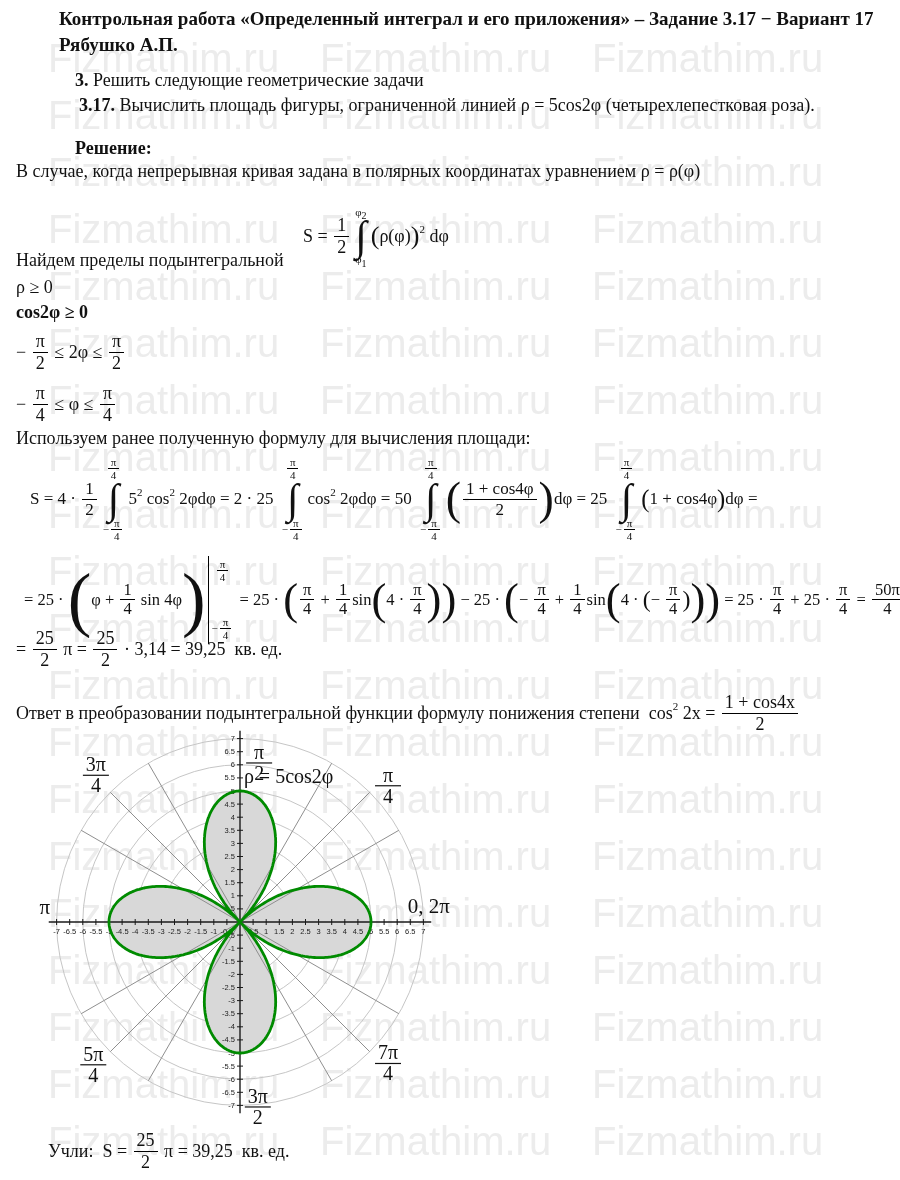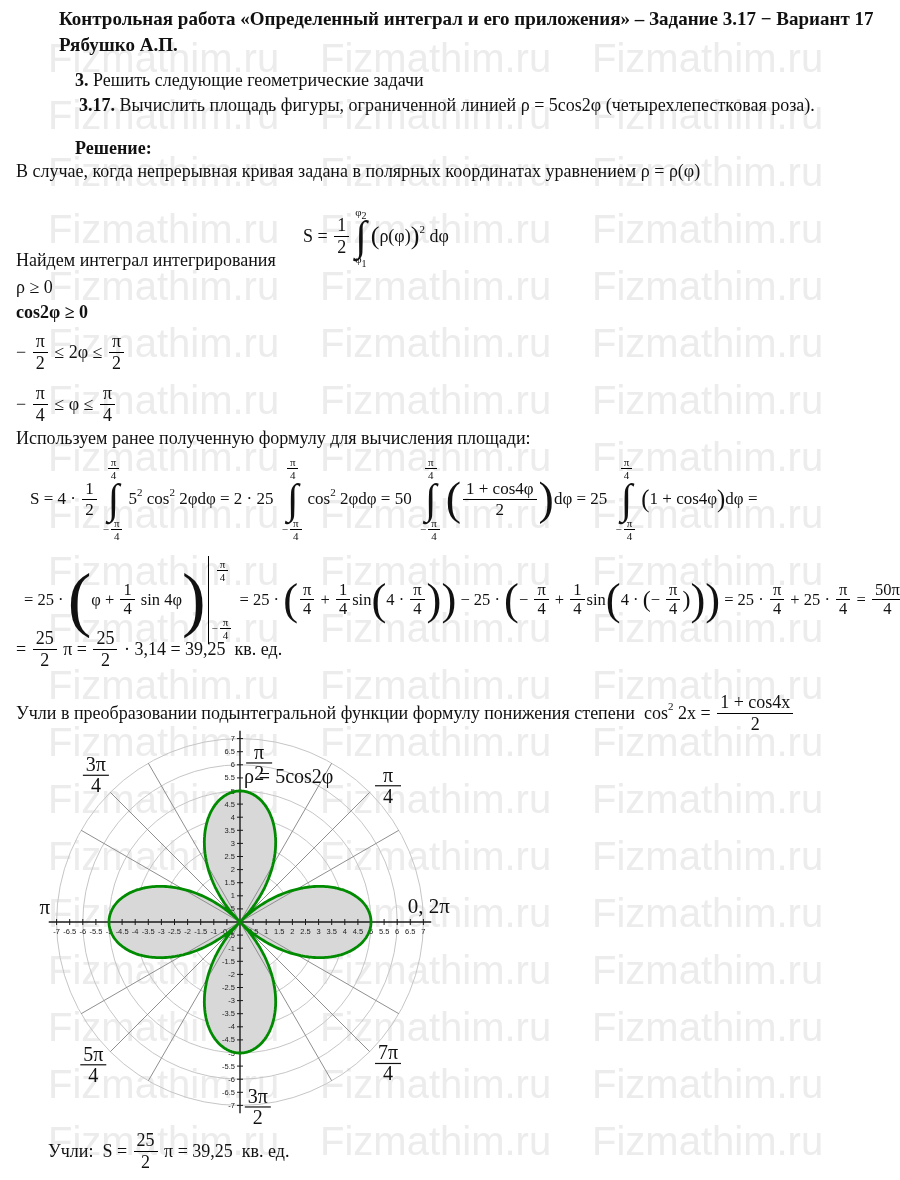--- a/index.html
+++ b/index.html
@@ -112,39 +112,39 @@
     <div class="abs body-text" style="left:75px;top:70px;"><span class="bold">3.</span><span> Решить следующие геометрические задачи</span></div>
 
     <div class="abs body-text" style="left:79px;top:95px;"><span class="bold">3.17.</span><span> Вычислить площадь фигуры, ограниченной линией ρ = 5cos2φ (четырехлепестковая роза).</span></div>
 
     <div class="abs body-text bold" style="left:75px;top:138px;">Решение:</div>
 
     <div class="abs body-text" style="left:16px;top:161px;">В случае, когда непрерывная кривая задана в полярных координатах уравнением ρ = ρ(φ)</div>
 
     <div class="mathline" style="left:303px;top:190px;height:92px;"><span class="mtxt">S = </span><span class="mwrap"><span class="mfrac"><span class="num">1</span><span class="den">2</span></span></span><span class="mint"><span class="ilim"><span class="mtxt">φ</span><span class="msub">2</span></span><span class="iglyph">∫</span><span class="ilim"><span class="mtxt">φ</span><span class="msub">1</span></span></span><span class="mpar s15">(</span><span class="mtxt">ρ(φ)</span><span class="mpar s15">)</span><span class="msup">2</span><span class="mtxt"> dφ</span></div>
 
-    <div class="abs body-text" style="left:16px;top:250px;">Найдем интеграл интегрирования</div>
+    <div class="abs body-text" style="left:16px;top:250px;">Найдем пределы подынтегральной</div>
 
     <div class="abs body-text" style="left:16px;top:277px;">ρ ≥ 0</div>
 
     <div class="abs body-text" style="left:16px;top:302px;font-weight:bold;">cos2φ ≥ 0</div>
 
     <div class="mathline" style="left:16px;top:328px;height:48px;"><span class="mtxt">− </span><span class="mwrap"><span class="mfrac"><span class="num">π</span><span class="den">2</span></span></span><span class="mtxt"> ≤ 2φ ≤ </span><span class="mwrap"><span class="mfrac"><span class="num">π</span><span class="den">2</span></span></span></div>
 
     <div class="mathline" style="left:16px;top:380px;height:48px;"><span class="mtxt">− </span><span class="mwrap"><span class="mfrac"><span class="num">π</span><span class="den">4</span></span></span><span class="mtxt"> ≤ φ ≤ </span><span class="mwrap"><span class="mfrac"><span class="num">π</span><span class="den">4</span></span></span></div>
 
     <div class="abs body-text" style="left:16px;top:428px;">Используем ранее полученную формулу для вычисления площади:</div>
 
     <div class="mathline fs17" style="left:30px;top:450px;height:98px;"><span class="mtxt">S = 4 · </span><span class="mwrap"><span class="mfrac"><span class="num">1</span><span class="den">2</span></span></span><span class="mint"><span class="ilim"><span class="mwrap"><span class="mfrac small"><span class="num">π</span><span class="den">4</span></span></span></span><span class="iglyph">∫</span><span class="ilim"><span class="mtxt">−</span><span class="mwrap"><span class="mfrac small"><span class="num">π</span><span class="den">4</span></span></span></span></span><span class="mtxt">5</span><span class="msup">2</span><span class="mtxt"> cos</span><span class="msup">2</span><span class="mtxt"> 2φdφ = 2 · 25 </span><span class="mint"><span class="ilim"><span class="mwrap"><span class="mfrac small"><span class="num">π</span><span class="den">4</span></span></span></span><span class="iglyph">∫</span><span class="ilim"><span class="mtxt">−</span><span class="mwrap"><span class="mfrac small"><span class="num">π</span><span class="den">4</span></span></span></span></span><span class="mtxt">cos</span><span class="msup">2</span><span class="mtxt"> 2φdφ = 50 </span><span class="mint"><span class="ilim"><span class="mwrap"><span class="mfrac small"><span class="num">π</span><span class="den">4</span></span></span></span><span class="iglyph">∫</span><span class="ilim"><span class="mtxt">−</span><span class="mwrap"><span class="mfrac small"><span class="num">π</span><span class="den">4</span></span></span></span></span><span class="mpar s2">(</span><span class="mwrap"><span class="mfrac"><span class="num">1 + cos4φ</span><span class="den">2</span></span></span><span class="mpar s2">)</span><span class="mtxt">dφ = 25 </span><span class="mint"><span class="ilim"><span class="mwrap"><span class="mfrac small"><span class="num">π</span><span class="den">4</span></span></span></span><span class="iglyph">∫</span><span class="ilim"><span class="mtxt">−</span><span class="mwrap"><span class="mfrac small"><span class="num">π</span><span class="den">4</span></span></span></span></span><span class="mpar s15">(</span><span class="mtxt">1 + cos4φ</span><span class="mpar s15">)</span><span class="mtxt">dφ =</span></div>
 
     <div class="mathline fs165" style="left:24px;top:552px;height:95px;"><span class="mtxt">= 25 · </span><span class="mpar s3">(</span><span class="mtxt">φ + </span><span class="mwrap"><span class="mfrac"><span class="num">1</span><span class="den">4</span></span></span><span class="mtxt"> sin 4φ</span><span class="mpar s3">)</span><span class="meval"><span class="ebar"></span><span class="elims"><span class="ilim"><span class="mwrap"><span class="mfrac small"><span class="num">π</span><span class="den">4</span></span></span></span><span class="ilim"><span class="mtxt">−</span><span class="mwrap"><span class="mfrac small"><span class="num">π</span><span class="den">4</span></span></span></span></span></span><span class="mtxt"> = 25 · </span><span class="mpar s2">(</span><span class="mwrap"><span class="mfrac"><span class="num">π</span><span class="den">4</span></span></span><span class="mtxt"> + </span><span class="mwrap"><span class="mfrac"><span class="num">1</span><span class="den">4</span></span></span><span class="mtxt">sin</span><span class="mpar s2">(</span><span class="mtxt">4 · </span><span class="mwrap"><span class="mfrac"><span class="num">π</span><span class="den">4</span></span></span><span class="mpar s2">)</span><span class="mpar s2">)</span><span class="mtxt"> − 25 · </span><span class="mpar s2">(</span><span class="mtxt">− </span><span class="mwrap"><span class="mfrac"><span class="num">π</span><span class="den">4</span></span></span><span class="mtxt"> + </span><span class="mwrap"><span class="mfrac"><span class="num">1</span><span class="den">4</span></span></span><span class="mtxt">sin</span><span class="mpar s2">(</span><span class="mtxt">4 · </span><span class="mpar s15">(</span><span class="mtxt">− </span><span class="mwrap"><span class="mfrac"><span class="num">π</span><span class="den">4</span></span></span><span class="mpar s15">)</span><span class="mpar s2">)</span><span class="mpar s2">)</span><span class="mtxt"> = 25 · </span><span class="mwrap"><span class="mfrac"><span class="num">π</span><span class="den">4</span></span></span><span class="mtxt"> + 25 · </span><span class="mwrap"><span class="mfrac"><span class="num">π</span><span class="den">4</span></span></span><span class="mtxt"> = </span><span class="mwrap"><span class="mfrac"><span class="num">50π</span><span class="den">4</span></span></span></div>
 
     <div class="mathline" style="left:16px;top:622px;height:54px;"><span class="mtxt">= </span><span class="mwrap"><span class="mfrac"><span class="num">25</span><span class="den">2</span></span></span><span class="mtxt"> π = </span><span class="mwrap"><span class="mfrac"><span class="num">25</span><span class="den">2</span></span></span><span class="mtxt"> · 3,14 = 39,25  кв. ед.</span></div>
 
-    <div class="mathline" style="left:16px;top:686px;height:54px;"><span class="mtxt">Учли в преобразовании подынтегральной функции формулу понижения степени  cos</span><span class="msup">2</span><span class="mtxt"> 2x = </span><span class="mwrap"><span class="mfrac"><span class="num">1 + cos4x</span><span class="den">2</span></span></span></div>
+    <div class="mathline" style="left:16px;top:686px;height:54px;"><span class="mtxt">Ответ в преобразовании подынтегральной функции формулу понижения степени  cos</span><span class="msup">2</span><span class="mtxt"> 2x = </span><span class="mwrap"><span class="mfrac"><span class="num">1 + cos4x</span><span class="den">2</span></span></span></div>
 
     <svg id="plot" class="abs" style="left:8px;top:722px;" width="470" height="412" viewBox="0 0 470 412">
         <circle cx="232" cy="200" r="26.2" fill="none" stroke="#c6c6c6" stroke-width="1"></circle>
         <circle cx="232" cy="200" r="52.4" fill="none" stroke="#c6c6c6" stroke-width="1"></circle>
         <circle cx="232" cy="200" r="78.6" fill="none" stroke="#c6c6c6" stroke-width="1"></circle>
         <circle cx="232" cy="200" r="104.8" fill="none" stroke="#c6c6c6" stroke-width="1"></circle>
         <circle cx="232" cy="200" r="131.0" fill="none" stroke="#c6c6c6" stroke-width="1"></circle>
         <circle cx="232" cy="200" r="157.2" fill="none" stroke="#c6c6c6" stroke-width="1"></circle>
         <circle cx="232" cy="200" r="183.4" fill="none" stroke="#c6c6c6" stroke-width="1"></circle>
         <polygon points="363.0,200.0 363.0,198.9 362.9,197.7 362.8,196.6 362.6,195.4 362.4,194.3 362.1,193.2 361.8,192.1 361.4,191.0 361.0,189.8 360.5,188.8 360.0,187.7 359.4,186.6 358.8,185.6 358.2,184.5 357.5,183.5 356.7,182.5 355.9,181.5 355.1,180.5 354.2,179.6 353.2,178.6 352.3,177.7 351.2,176.8 350.2,176.0 349.1,175.1 347.9,174.3 346.7,173.5 345.5,172.8 344.2,172.0 342.9,171.3 341.6,170.6 340.2,170.0 338.8,169.4 337.3,168.8 335.9,168.2 334.3,167.7 332.8,167.3 331.2,166.8 329.6,166.4 328.0,166.0 326.3,165.7 324.6,165.4 322.9,165.1 321.1,164.9 319.4,164.7 317.6,164.6 315.8,164.4 313.9,164.4 312.1,164.3 310.2,164.4 308.3,164.4 306.4,164.5 304.5,164.6 302.6,164.8 300.6,165.0 298.6,165.3 296.7,165.6 294.7,166.0 292.7,166.3 290.7,166.8 288.7,167.3 286.7,167.8 284.7,168.3 282.7,168.9 280.7,169.6 278.7,170.3 276.7,171.0 274.7,171.7 272.7,172.6 270.7,173.4 268.7,174.3 266.7,175.2 264.8,176.2 262.8,177.2 260.8,178.3 258.9,179.4 257.0,180.5 255.1,181.7 253.2,182.9 251.3,184.1 249.4,185.4 247.6,186.7 245.8,188.0 244.0,189.4 242.2,190.8 240.4,192.3 238.7,193.8 237.0,195.3 235.3,196.8 233.6,198.4 232.0,200.0 230.4,201.6 228.8,203.3 227.3,205.0 225.8,206.7 224.3,208.4 222.8,210.2 221.4,212.0 220.0,213.8 218.7,215.6 217.4,217.4 216.1,219.3 214.9,221.2 213.7,223.1 212.5,225.0 211.4,226.9 210.3,228.8 209.2,230.8 208.2,232.8 207.2,234.7 206.3,236.7 205.4,238.7 204.6,240.7 203.7,242.7 203.0,244.7 202.3,246.7 201.6,248.7 200.9,250.7 200.3,252.7 199.8,254.7 199.3,256.7 198.8,258.7 198.3,260.7 198.0,262.7 197.6,264.7 197.3,266.6 197.0,268.6 196.8,270.6 196.6,272.5 196.5,274.4 196.4,276.3 196.4,278.2 196.3,280.1 196.4,281.9 196.4,283.8 196.6,285.6 196.7,287.4 196.9,289.1 197.1,290.9 197.4,292.6 197.7,294.3 198.0,296.0 198.4,297.6 198.8,299.2 199.3,300.8 199.7,302.3 200.2,303.9 200.8,305.3 201.4,306.8 202.0,308.2 202.6,309.6 203.3,310.9 204.0,312.2 204.8,313.5 205.5,314.7 206.3,315.9 207.1,317.1 208.0,318.2 208.8,319.2 209.7,320.3 210.6,321.2 211.6,322.2 212.5,323.1 213.5,323.9 214.5,324.7 215.5,325.5 216.5,326.2 217.6,326.8 218.6,327.4 219.7,328.0 220.8,328.5 221.8,329.0 223.0,329.4 224.1,329.8 225.2,330.1 226.3,330.4 227.4,330.6 228.6,330.8 229.7,330.9 230.9,331.0 232.0,331.0 233.1,331.0 234.3,330.9 235.4,330.8 236.6,330.6 237.7,330.4 238.8,330.1 239.9,329.8 241.0,329.4 242.2,329.0 243.2,328.5 244.3,328.0 245.4,327.4 246.4,326.8 247.5,326.2 248.5,325.5 249.5,324.7 250.5,323.9 251.5,323.1 252.4,322.2 253.4,321.2 254.3,320.3 255.2,319.2 256.0,318.2 256.9,317.1 257.7,315.9 258.5,314.7 259.2,313.5 260.0,312.2 260.7,310.9 261.4,309.6 262.0,308.2 262.6,306.8 263.2,305.3 263.8,303.9 264.3,302.3 264.8,300.8 265.2,299.2 265.6,297.6 266.0,296.0 266.3,294.3 266.6,292.6 266.9,290.9 267.1,289.1 267.3,287.4 267.4,285.6 267.6,283.8 267.6,281.9 267.7,280.1 267.6,278.2 267.6,276.3 267.5,274.4 267.4,272.5 267.2,270.6 267.0,268.6 266.7,266.6 266.4,264.7 266.0,262.7 265.7,260.7 265.2,258.7 264.8,256.7 264.2,254.7 263.7,252.7 263.1,250.7 262.4,248.7 261.7,246.7 261.0,244.7 260.3,242.7 259.4,240.7 258.6,238.7 257.7,236.7 256.8,234.7 255.8,232.8 254.8,230.8 253.7,228.8 252.6,226.9 251.5,225.0 250.3,223.1 249.1,221.2 247.9,219.3 246.6,217.4 245.3,215.6 244.0,213.8 242.6,212.0 241.2,210.2 239.7,208.4 238.2,206.7 236.7,205.0 235.2,203.3 233.6,201.6 232.0,200.0 230.4,198.4 228.7,196.8 227.0,195.3 225.3,193.8 223.6,192.3 221.8,190.8 220.0,189.4 218.2,188.0 216.4,186.7 214.6,185.4 212.7,184.1 210.8,182.9 208.9,181.7 207.0,180.5 205.1,179.4 203.2,178.3 201.2,177.2 199.3,176.2 197.3,175.2 195.3,174.3 193.3,173.4 191.3,172.6 189.3,171.7 187.3,171.0 185.3,170.3 183.3,169.6 181.3,168.9 179.3,168.3 177.3,167.8 175.3,167.3 173.3,166.8 171.3,166.3 169.3,166.0 167.3,165.6 165.4,165.3 163.4,165.0 161.4,164.8 159.5,164.6 157.6,164.5 155.7,164.4 153.8,164.4 151.9,164.3 150.1,164.4 148.2,164.4 146.4,164.6 144.6,164.7 142.9,164.9 141.1,165.1 139.4,165.4 137.7,165.7 136.0,166.0 134.4,166.4 132.8,166.8 131.2,167.3 129.7,167.7 128.1,168.2 126.7,168.8 125.2,169.4 123.8,170.0 122.4,170.6 121.1,171.3 119.8,172.0 118.5,172.8 117.3,173.5 116.1,174.3 114.9,175.1 113.8,176.0 112.8,176.8 111.7,177.7 110.8,178.6 109.8,179.6 108.9,180.5 108.1,181.5 107.3,182.5 106.5,183.5 105.8,184.5 105.2,185.6 104.6,186.6 104.0,187.7 103.5,188.8 103.0,189.8 102.6,191.0 102.2,192.1 101.9,193.2 101.6,194.3 101.4,195.4 101.2,196.6 101.1,197.7 101.0,198.9 101.0,200.0 101.0,201.1 101.1,202.3 101.2,203.4 101.4,204.6 101.6,205.7 101.9,206.8 102.2,207.9 102.6,209.0 103.0,210.2 103.5,211.2 104.0,212.3 104.6,213.4 105.2,214.4 105.8,215.5 106.5,216.5 107.3,217.5 108.1,218.5 108.9,219.5 109.8,220.4 110.8,221.4 111.7,222.3 112.8,223.2 113.8,224.0 114.9,224.9 116.1,225.7 117.3,226.5 118.5,227.2 119.8,228.0 121.1,228.7 122.4,229.4 123.8,230.0 125.2,230.6 126.7,231.2 128.1,231.8 129.7,232.3 131.2,232.8 132.8,233.2 134.4,233.6 136.0,234.0 137.7,234.3 139.4,234.6 141.1,234.9 142.9,235.1 144.6,235.3 146.4,235.4 148.2,235.6 150.1,235.6 151.9,235.7 153.8,235.6 155.7,235.6 157.6,235.5 159.5,235.4 161.4,235.2 163.4,235.0 165.4,234.7 167.3,234.4 169.3,234.0 171.3,233.7 173.3,233.2 175.3,232.8 177.3,232.2 179.3,231.7 181.3,231.1 183.3,230.4 185.3,229.7 187.3,229.0 189.3,228.3 191.3,227.4 193.3,226.6 195.3,225.7 197.3,224.8 199.2,223.8 201.2,222.8 203.2,221.7 205.1,220.6 207.0,219.5 208.9,218.3 210.8,217.1 212.7,215.9 214.6,214.6 216.4,213.3 218.2,212.0 220.0,210.6 221.8,209.2 223.6,207.7 225.3,206.2 227.0,204.7 228.7,203.2 230.4,201.6 232.0,200.0 233.6,198.4 235.2,196.7 236.7,195.0 238.2,193.3 239.7,191.6 241.2,189.8 242.6,188.0 244.0,186.2 245.3,184.4 246.6,182.6 247.9,180.7 249.1,178.8 250.3,176.9 251.5,175.0 252.6,173.1 253.7,171.2 254.8,169.2 255.8,167.3 256.8,165.3 257.7,163.3 258.6,161.3 259.4,159.3 260.3,157.3 261.0,155.3 261.7,153.3 262.4,151.3 263.1,149.3 263.7,147.3 264.2,145.3 264.8,143.3 265.2,141.3 265.7,139.3 266.0,137.3 266.4,135.3 266.7,133.4 267.0,131.4 267.2,129.4 267.4,127.5 267.5,125.6 267.6,123.7 267.6,121.8 267.7,119.9 267.6,118.1 267.6,116.2 267.4,114.4 267.3,112.6 267.1,110.9 266.9,109.1 266.6,107.4 266.3,105.7 266.0,104.0 265.6,102.4 265.2,100.8 264.8,99.2 264.3,97.7 263.8,96.1 263.2,94.7 262.6,93.2 262.0,91.8 261.4,90.4 260.7,89.1 260.0,87.8 259.2,86.5 258.5,85.3 257.7,84.1 256.9,82.9 256.0,81.8 255.2,80.8 254.3,79.7 253.4,78.8 252.4,77.8 251.5,76.9 250.5,76.1 249.5,75.3 248.5,74.5 247.5,73.8 246.4,73.2 245.4,72.6 244.3,72.0 243.2,71.5 242.2,71.0 241.0,70.6 239.9,70.2 238.8,69.9 237.7,69.6 236.6,69.4 235.4,69.2 234.3,69.1 233.1,69.0 232.0,69.0 230.9,69.0 229.7,69.1 228.6,69.2 227.4,69.4 226.3,69.6 225.2,69.9 224.1,70.2 223.0,70.6 221.8,71.0 220.8,71.5 219.7,72.0 218.6,72.6 217.6,73.2 216.5,73.8 215.5,74.5 214.5,75.3 213.5,76.1 212.5,76.9 211.6,77.8 210.6,78.8 209.7,79.7 208.8,80.8 208.0,81.8 207.1,82.9 206.3,84.1 205.5,85.3 204.8,86.5 204.0,87.8 203.3,89.1 202.6,90.4 202.0,91.8 201.4,93.2 200.8,94.7 200.2,96.1 199.7,97.7 199.3,99.2 198.8,100.8 198.4,102.4 198.0,104.0 197.7,105.7 197.4,107.4 197.1,109.1 196.9,110.9 196.7,112.6 196.6,114.4 196.4,116.2 196.4,118.1 196.3,119.9 196.4,121.8 196.4,123.7 196.5,125.6 196.6,127.5 196.8,129.4 197.0,131.4 197.3,133.4 197.6,135.3 198.0,137.3 198.3,139.3 198.8,141.3 199.3,143.3 199.8,145.3 200.3,147.3 200.9,149.3 201.6,151.3 202.3,153.3 203.0,155.3 203.7,157.3 204.6,159.3 205.4,161.3 206.3,163.3 207.2,165.3 208.2,167.2 209.2,169.2 210.3,171.2 211.4,173.1 212.5,175.0 213.7,176.9 214.9,178.8 216.1,180.7 217.4,182.6 218.7,184.4 220.0,186.2 221.4,188.0 222.8,189.8 224.3,191.6 225.8,193.3 227.3,195.0 228.8,196.7 230.4,198.4 232.0,200.0 233.6,201.6 235.3,203.2 237.0,204.7 238.7,206.2 240.4,207.7 242.2,209.2 244.0,210.6 245.8,212.0 247.6,213.3 249.4,214.6 251.3,215.9 253.2,217.1 255.1,218.3 257.0,219.5 258.9,220.6 260.8,221.7 262.8,222.8 264.7,223.8 266.7,224.8 268.7,225.7 270.7,226.6 272.7,227.4 274.7,228.3 276.7,229.0 278.7,229.7 280.7,230.4 282.7,231.1 284.7,231.7 286.7,232.2 288.7,232.7 290.7,233.2 292.7,233.7 294.7,234.0 296.7,234.4 298.6,234.7 300.6,235.0 302.6,235.2 304.5,235.4 306.4,235.5 308.3,235.6 310.2,235.6 312.1,235.7 313.9,235.6 315.8,235.6 317.6,235.4 319.4,235.3 321.1,235.1 322.9,234.9 324.6,234.6 326.3,234.3 328.0,234.0 329.6,233.6 331.2,233.2 332.8,232.8 334.3,232.3 335.9,231.8 337.3,231.2 338.8,230.6 340.2,230.0 341.6,229.4 342.9,228.7 344.2,228.0 345.5,227.2 346.7,226.5 347.9,225.7 349.1,224.9 350.2,224.0 351.2,223.2 352.3,222.3 353.2,221.4 354.2,220.4 355.1,219.5 355.9,218.5 356.7,217.5 357.5,216.5 358.2,215.5 358.8,214.4 359.4,213.4 360.0,212.3 360.5,211.2 361.0,210.2 361.4,209.0 361.8,207.9 362.1,206.8 362.4,205.7 362.6,204.6 362.8,203.4 362.9,202.3 363.0,201.1 363.0,200.0 " fill="#d8d8d8" stroke="none"></polygon>

